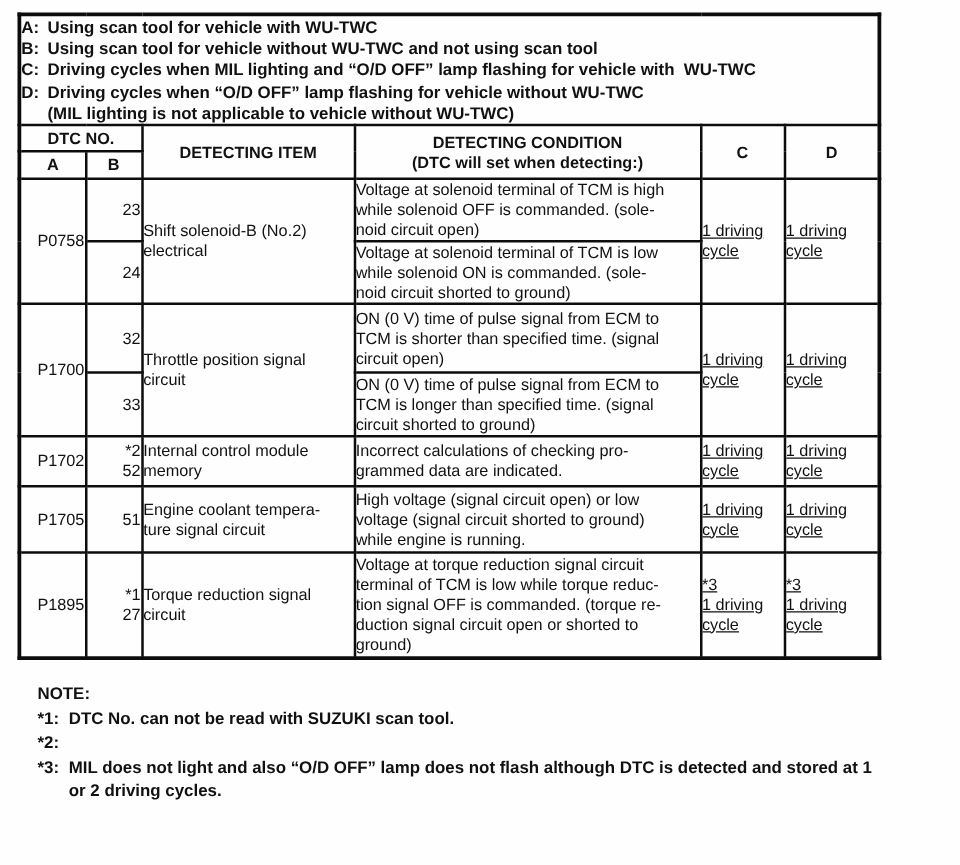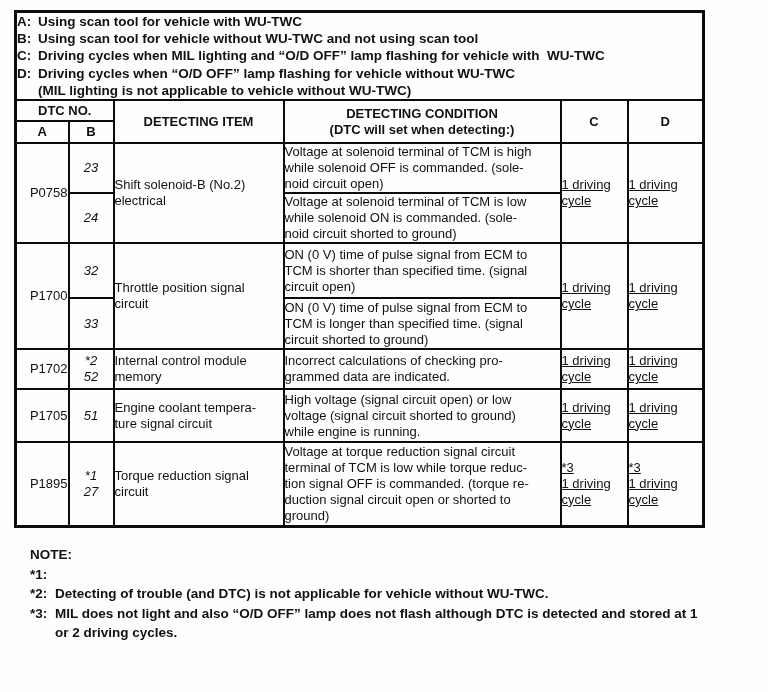--- a/index.html
+++ b/index.html
@@ -37,21 +37,21 @@
   }
   .legend-line { display: flex; font-weight: 700; font-size: 13.5px; line-height: 17.2px; }
   .legend-label { width: 21px; flex: 0 0 21px; text-align: left; }
   .legend-text { white-space: pre-wrap; }
   
   th { font-weight: 700; text-align: center; white-space: pre-line; font-size: 13.5px; }
   tr.h1 { height: 21px; }
   tr.h2 { height: 22px; }
   
   td.code { text-align: right; font-weight: 400; }
-  td.num  { text-align: center; white-space: pre-line; font-style: italic; }
+  td.num  { text-align: right; white-space: pre-line; }
   td.item { text-align: left; padding-left: 7px; padding-right: 4px; white-space: pre-line; }
   td.cond { text-align: left; padding: 3px 4px 3px 7px; white-space: pre-line; }
   td.cycle{ text-align: left; padding-left: 7px; padding-right: 2px; white-space: pre-line; text-decoration: underline; }
   tr.r1a { height: 50px; }
   tr.r1b { height: 50px; }
   tr.r2a { height: 55px; }
   tr.r2b { height: 51px; }
   tr.r3  { height: 40px; }
   tr.r4  { height: 53px; }
   tr.r5  { height: 84px; }
@@ -207,23 +207,23 @@
 cycle</td>
     </tr>
   </tbody>
     </table>
 </div>
 
 <div class="notes">
   <div class="notes-title">NOTE:</div>
   <div class="footnote">
     <span class="footnote-label">*1:</span>
+    <span class="footnote-text">DTC No. can not be read with SUZUKI scan tool.</span>
   </div>
   <div class="footnote">
     <span class="footnote-label">*2:</span>
-    <span class="footnote-text">Detecting of trouble (and DTC) is not applicable for vehicle without WU-TWC.</span>
   </div>
   <div class="footnote">
     <span class="footnote-label">*3:</span>
     <span class="footnote-text">MIL does not light and also “O/D OFF” lamp does not flash although DTC is detected and stored at 1
 or 2 driving cycles.</span>
   </div>
 </div>
 
 </body></html>

